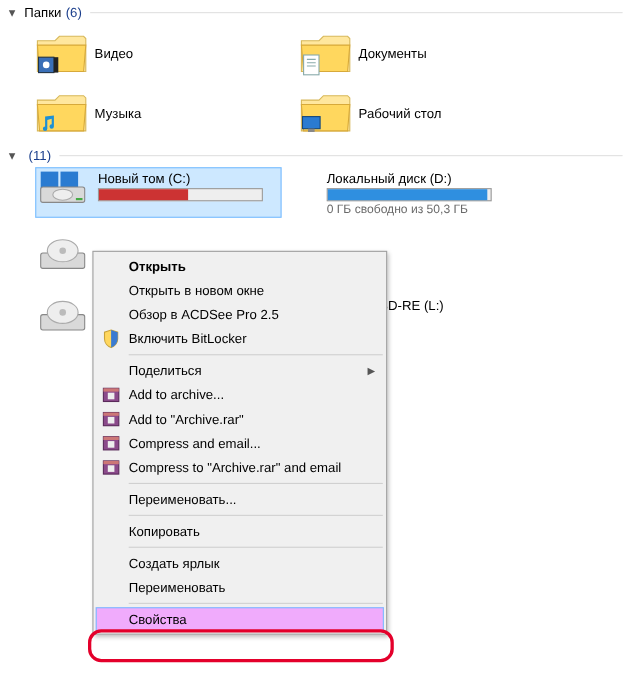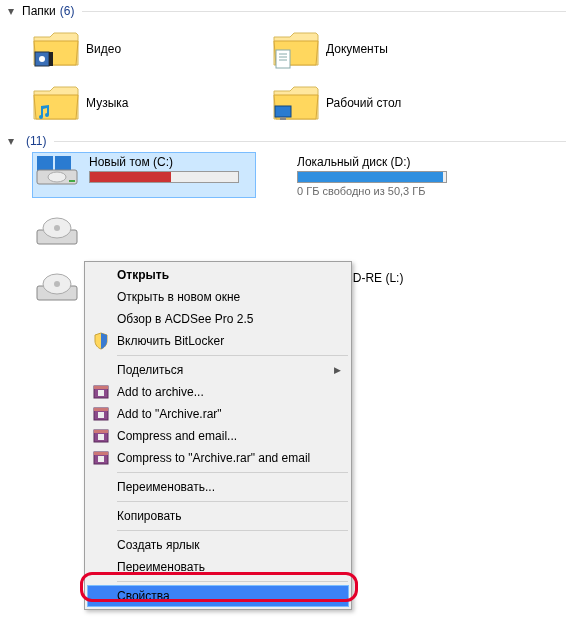--- a/index.html
+++ b/index.html
@@ -19,24 +19,24 @@
 
 .drive-row { display: flex; gap: 40px; padding-left: 32px; }
 .drive-item { display: flex; gap: 8px; width: 224px; padding: 1px; }
 .drive-item.selected { background: #cde8ff; border: 1px solid #7abdff; padding: 0; }
 .drive-icon { width: 48px; height: 40px; flex-shrink: 0; display:flex; align-items:center; justify-content:center; }
 .drive-info { flex: 1; display: flex; flex-direction: column; gap: 2px; padding-top: 2px; }
 .drive-bar { height: 12px; border: 1px solid #999; background: #eee; position: relative; width: 150px; }
 .drive-bar .fill { position: absolute; left: 0; top: 0; bottom: 0; }
 .drive-free { color: #6a6a6a; font-size: 11px; }
 
-.ctx-menu { position: absolute; left: 84px; top: 228px; width: 268px; background: #f0f0f0; border: 1px solid #a0a0a0; box-shadow: 2px 2px 4px rgba(0,0,0,0.25); padding: 2px; margin-top: 33px; }
+.ctx-menu { position: absolute; left: 84px; top: 228px; width: 268px; background: #f0f0f0; border: 1px solid #a0a0a0; box-shadow: 2px 2px 4px rgba(0,0,0,0.25); padding: 2px; }
 .ctx-item { display: flex; align-items: center; height: 22px; padding-left: 30px; position: relative; }
 .ctx-item.bold { font-weight: 600; }
-.ctx-item.hover { background: #3b82f6; border: 1px solid #7abdff; padding-left: 29px; }
+.ctx-item.hover { background: #f0abfc; border: 1px solid #7abdff; padding-left: 29px; }
 .ctx-sep { height: 1px; background: #d0d0d0; margin: 3px 1px 3px 30px; }
 .ctx-icon { position: absolute; left: 5px; top: 2px; width: 18px; height: 18px; }
 .ctx-arrow { position: absolute; right: 8px; font-size: 9px; color: #555; }
 
 .highlight-oval { position: absolute; border: 3px solid #e4002b; border-radius: 12px; pointer-events: none; }
 </style>
 </head>
 <body>
 
 <div class="section-header">

